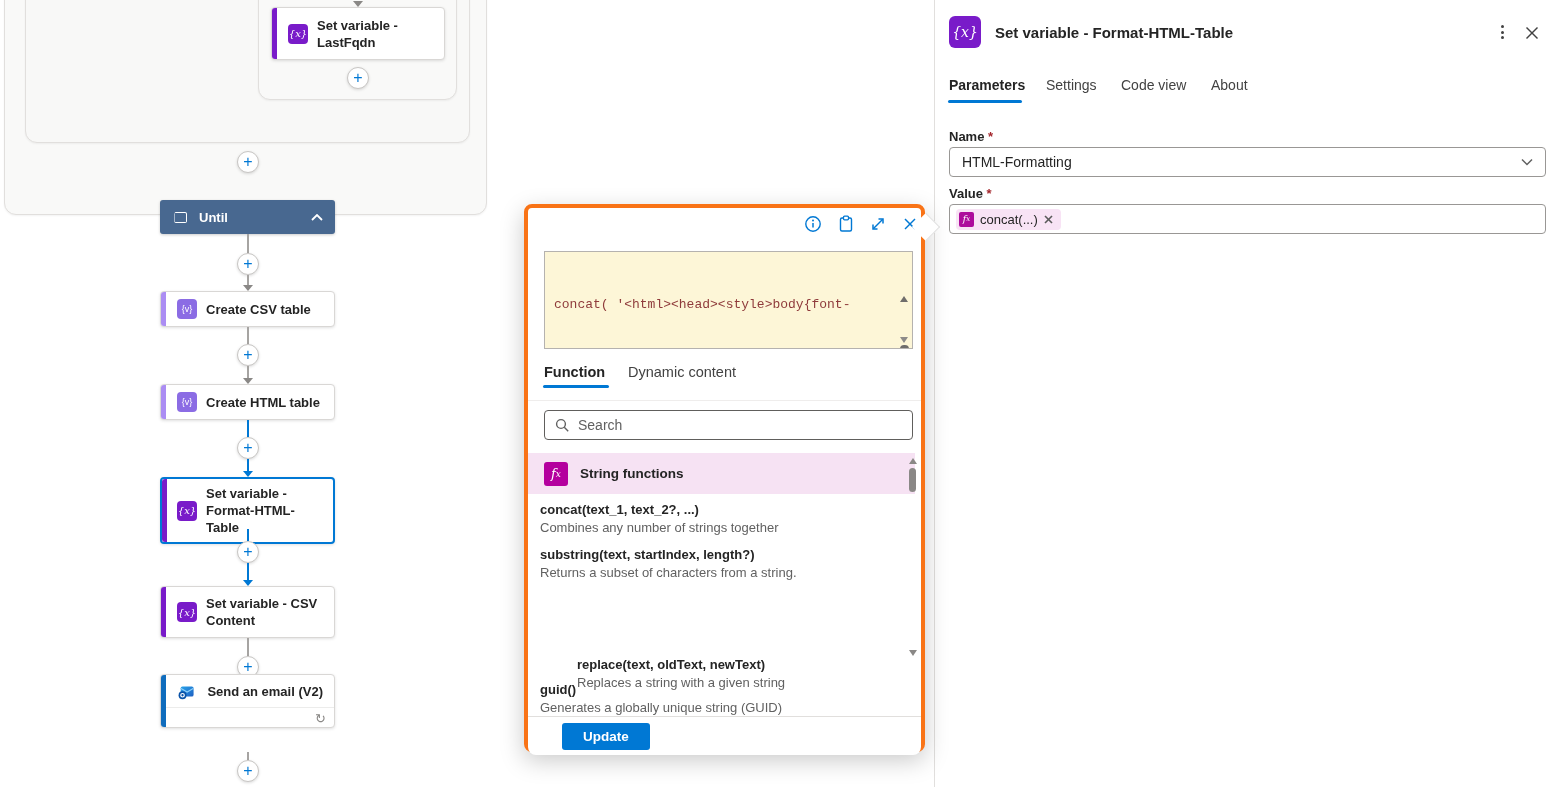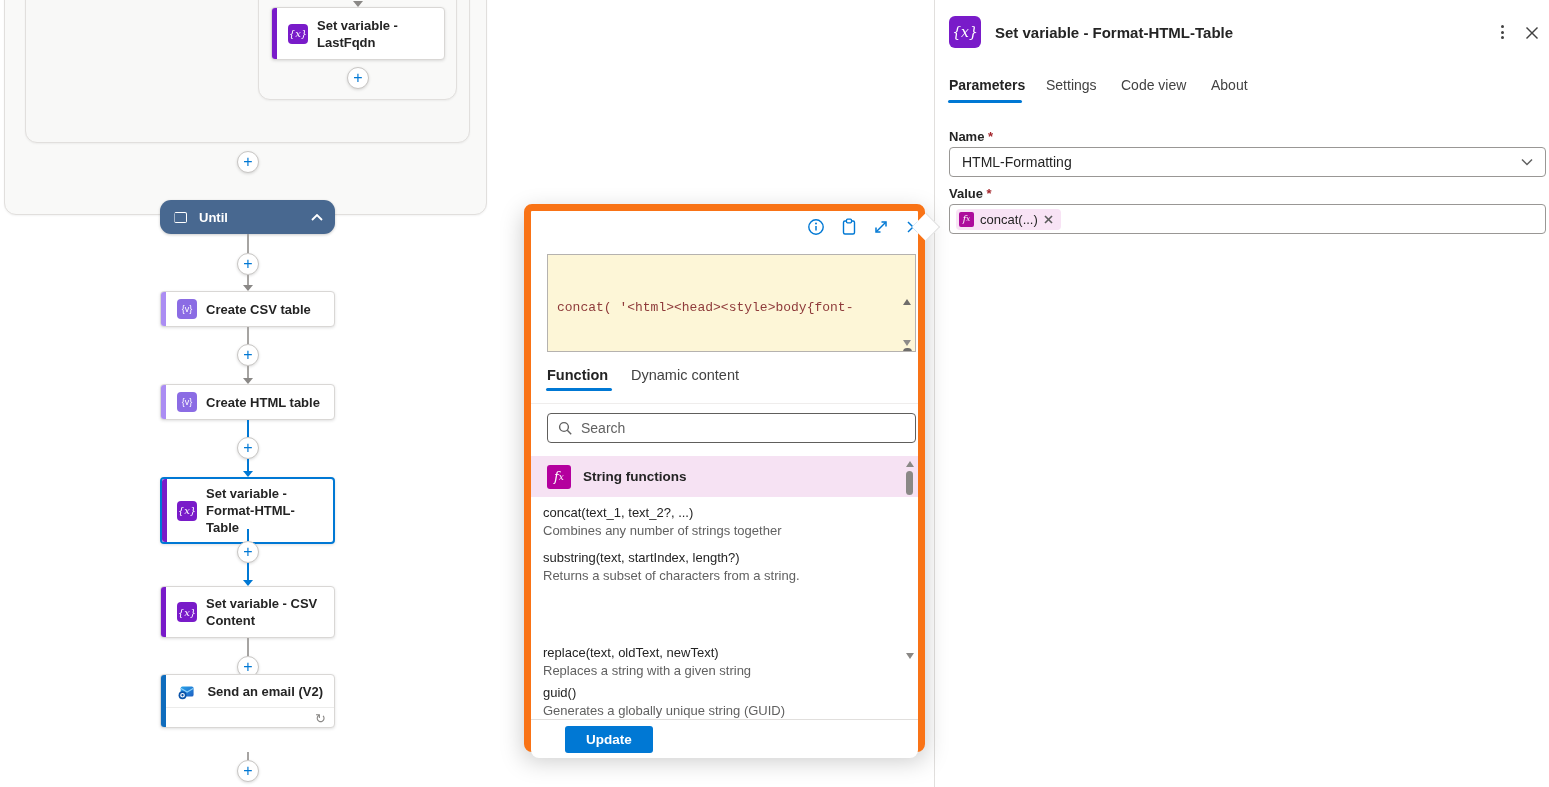--- a/index.html
+++ b/index.html
@@ -32,39 +32,39 @@
   .nbar { position:absolute; left:0; top:0; bottom:0; width:5px;
     border-radius:3px 0 0 3px; }
   .nicon { flex:0 0 20px; width:20px; height:20px; border-radius:4px;
     display:flex; align-items:center; justify-content:center;
     color:#fff; font-size:10px; }
   .glyph-var { font-family:"DejaVu Serif", serif; font-style:italic; font-size:10px; }
   .ntitle { font-size:13px; font-weight:bold; line-height:17px; width:132px; }
 
   
   #until { position:absolute; left:160px; top:200px; width:175px; height:34px;
-    background:#486890; border-radius:11px; box-shadow:0 1px 3px rgba(0,0,0,.2);
+    background:#486890; border-radius:3px; box-shadow:0 1px 3px rgba(0,0,0,.2);
     display:flex; align-items:center; gap:12px; padding:0 12px 0 14px;
     color:#fff; cursor:pointer; }
   #until .ulabel { font-size:13px; font-weight:bold; flex:1; }
   .loop-glyph { width:13px; height:11px; border:1.6px solid #fff;
     border-left:1.6px dotted #fff; border-radius:2px; }
 
   
   #node-email { display:block; padding:0; }
   #node-email .row1 { display:flex; align-items:center; gap:9px; padding:6px 8px 5px 16px; height:32px; }
   #node-email .row2 { border-top:1px solid #ececeb; height:21px; display:flex;
     align-items:center; justify-content:flex-end; padding:0 8px; color:#8a8886; font-size:12px; }
 
   
   #beak { position:absolute; left:916px; top:217px; width:20px; height:20px;
     background:#fff; border-top:1px solid #e0e0e0; border-right:1px solid #e0e0e0;
     transform:rotate(45deg); z-index:11; }
   #popup { position:absolute; left:524px; top:204px; width:401px; height:548px;
-    background:#fff; border:7px solid #f97316; border-radius:8px;
+    background:#fff; border:4px solid #f97316; border-radius:8px;
     box-shadow:0 8px 24px rgba(0,0,0,.22); z-index:10; }
   .pop-ic { position:absolute; width:18px; height:18px; color:#0078d4; cursor:pointer; }
   #codebox { position:absolute; left:16px; top:43px; width:369px; height:98px;
     background:#fdf6d7; border:1px solid #b5b2af; padding:4px 22px 4px 9px;
     font-family:"Liberation Mono", monospace; font-size:13px; line-height:19.4px;
     color:#8f3b3b; white-space:pre; overflow:hidden; cursor:text; }
   .sb-track { position:absolute; top:1px; bottom:1px; width:14px; right:1px; }
   .tri-up { width:0; height:0; border-left:4px solid transparent; border-right:4px solid transparent;
     border-bottom:6px solid #6f6d6b; margin:4px auto 0; }
   .tri-down { width:0; height:0; border-left:4px solid transparent; border-right:4px solid transparent;
@@ -85,21 +85,21 @@
 
   #cat-row { position:absolute; left:0; top:245px; width:387px; height:41px;
     background:#f6e2f3; display:flex; align-items:center; gap:12px; padding:0 16px; cursor:pointer; }
   .fx-badge { background:#b4009e; color:#fff; border-radius:3px;
     display:flex; align-items:center; justify-content:center;
     font-family:"DejaVu Serif", serif; font-style:italic; }
   #cat-row .fx-badge { width:24px; height:24px; font-size:13px; }
   #cat-row .cat-label { font-size:13.5px; font-weight:bold; }
 
   .fn-item { position:absolute; left:12px; width:360px; cursor:pointer; }
-  .fn-sig { font-size:13px; font-weight:normal; color:#242424; }
+  .fn-sig { font-size:13px; font-weight:bold; color:#242424; }
   .fn-desc { font-size:13px; color:#616161; margin-top:3px; }
 
   #list-sb { position:absolute; right:2px; top:248px; width:13px; height:258px; }
   #list-sb .tri-up { border-bottom-color:#8a8886; margin-top:2px; }
   #list-sb .sb-thumb { background:#8a8886; width:7px; height:24px; }
   #list-sb .tri-down { border-top-color:#8a8886; bottom:58px; left:2.5px; }
 
   #pop-footer { position:absolute; left:0; right:0; top:508px; height:39px;
     border-top:1px solid #e1dfdd; background:#fff; border-radius:0 0 8px 8px; }
   #update-btn { position:absolute; left:34px; top:6px; width:88px; height:27px;
@@ -288,21 +288,21 @@
     </div>
 
     <div class="fn-item" style="top:294px;">
       <div class="fn-sig">concat(text_1, text_2?, ...)</div>
       <div class="fn-desc">Combines any number of strings together</div>
     </div>
     <div class="fn-item" style="top:339px;">
       <div class="fn-sig">substring(text, startIndex, length?)</div>
       <div class="fn-desc">Returns a subset of characters from a string.</div>
     </div>
-    <div class="fn-item" style="top:434px;">
+    <div class="fn-item" style="top:449px;margin-left:37px;">
       <div class="fn-sig">replace(text, oldText, newText)</div>
       <div class="fn-desc">Replaces a string with a given string</div>
     </div>
     <div class="fn-item" style="top:474px;">
       <div class="fn-sig">guid()</div>
       <div class="fn-desc">Generates a globally unique string (GUID)</div>
     </div>
 
     <div id="list-sb">
       <div class="tri-up"></div>

